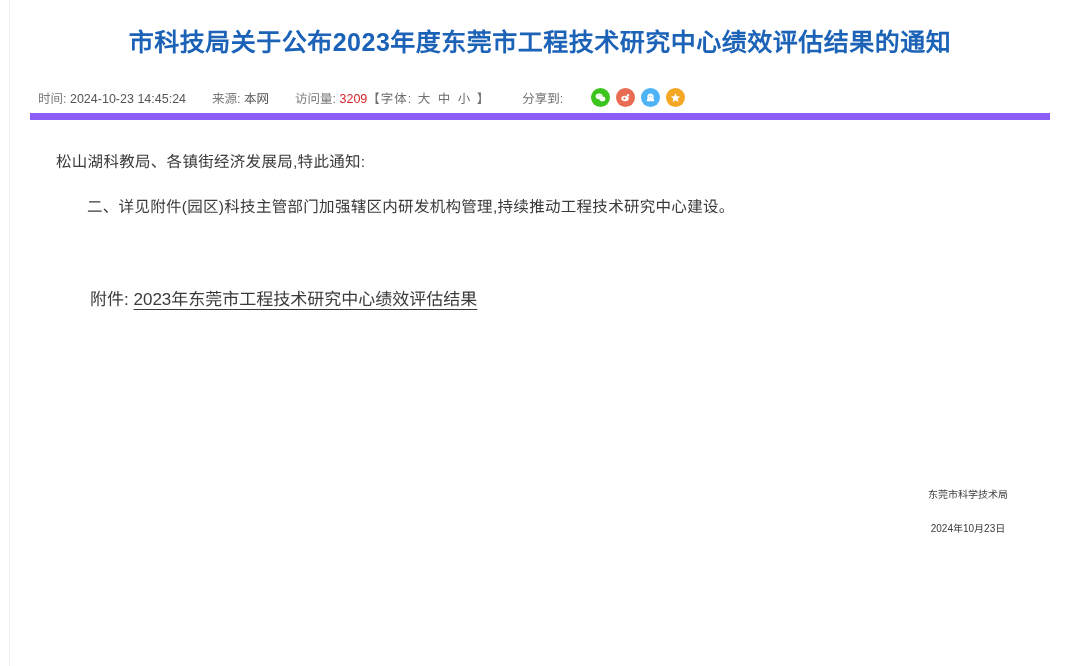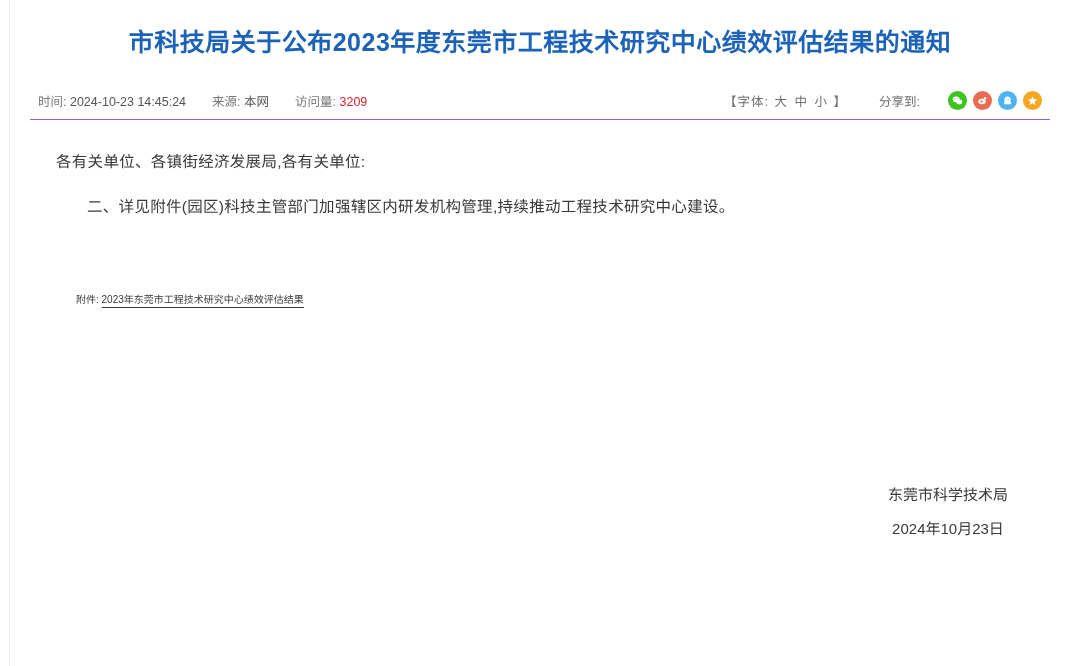--- a/index.html
+++ b/index.html
@@ -40,24 +40,23 @@
     font-size: 25px;
     line-height: 40px;
     font-weight: bold;
     color: #1c63b8;
     letter-spacing: 0.5px;
   }
 
   .meta-bar {
     margin: 20px 30px 0 30px;
     height: 38px;
-    border-bottom: 1px solid #8b5cf6;
-    display: flex;
-    align-items: center;
-    justify-content: space-between;
+    border-bottom: 7px solid #8b5cf6;
+    display: flex;
+    align-items: center;
     font-size: 12.5px;
     color: #666666;
     padding: 0 8px 0 8px;
     box-sizing: border-box;
   }
   .meta-left {
     display: flex;
     align-items: center;
     gap: 26px;
     white-space: nowrap;
@@ -121,41 +120,41 @@
   .content p {
     margin: 0 0 13px 0;
     text-align: justify;
   }
   .content p.indent {
     text-indent: 2em;
   }
 
   .attach {
     padding: 50px 56px 0 56px;
-    font-size: 10px;
+    font-size: 17px;
     line-height: 28px;
     color: #3a3a3a;
   }
   .attach .label {
     text-indent: 2em;
     display: inline-block;
   }
   .attach a {
     color: #3a3a3a;
     text-decoration: underline;
     text-underline-offset: 4px;
     cursor: pointer;
   }
 
   .signature {
     position: absolute;
     right: 72px;
     bottom: 18px;
     text-align: center;
-    font-size: 15px;
+    font-size: 10px;
     line-height: 34px;
     color: #3a3a3a;
   }
 </style>
 </head>
 <body>
 
 <div class="page">
 
   <div class="left-rail"></div>
@@ -214,21 +213,21 @@
         <span class="share-ico ico-fav">
           <svg width="11" height="11" viewBox="0 0 24 24" aria-hidden="true">
             <polygon points="12,2.5 14.9,9 22,9.8 16.7,14.6 18.2,21.6 12,18 5.8,21.6 7.3,14.6 2,9.8 9.1,9" fill="#ffffff"></polygon>
           </svg>
         </span>
       </span>
     </div>
   </div>
 
   <div class="content">
-    <p>各有关单位、各镇街经济发展局,各有关单位:</p>
+    <p>松山湖科教局、各镇街经济发展局,特此通知:</p>
     <p class="indent">二、详见附件(园区)科技主管部门加强辖区内研发机构管理,持续推动工程技术研究中心建设。</p>
   </div>
 
   <div class="attach">
     <span class="label">附件:</span>
     <a>2023年东莞市工程技术研究中心绩效评估结果</a>
   </div>
 
   <div class="signature">
     <div>东莞市科学技术局</div>

